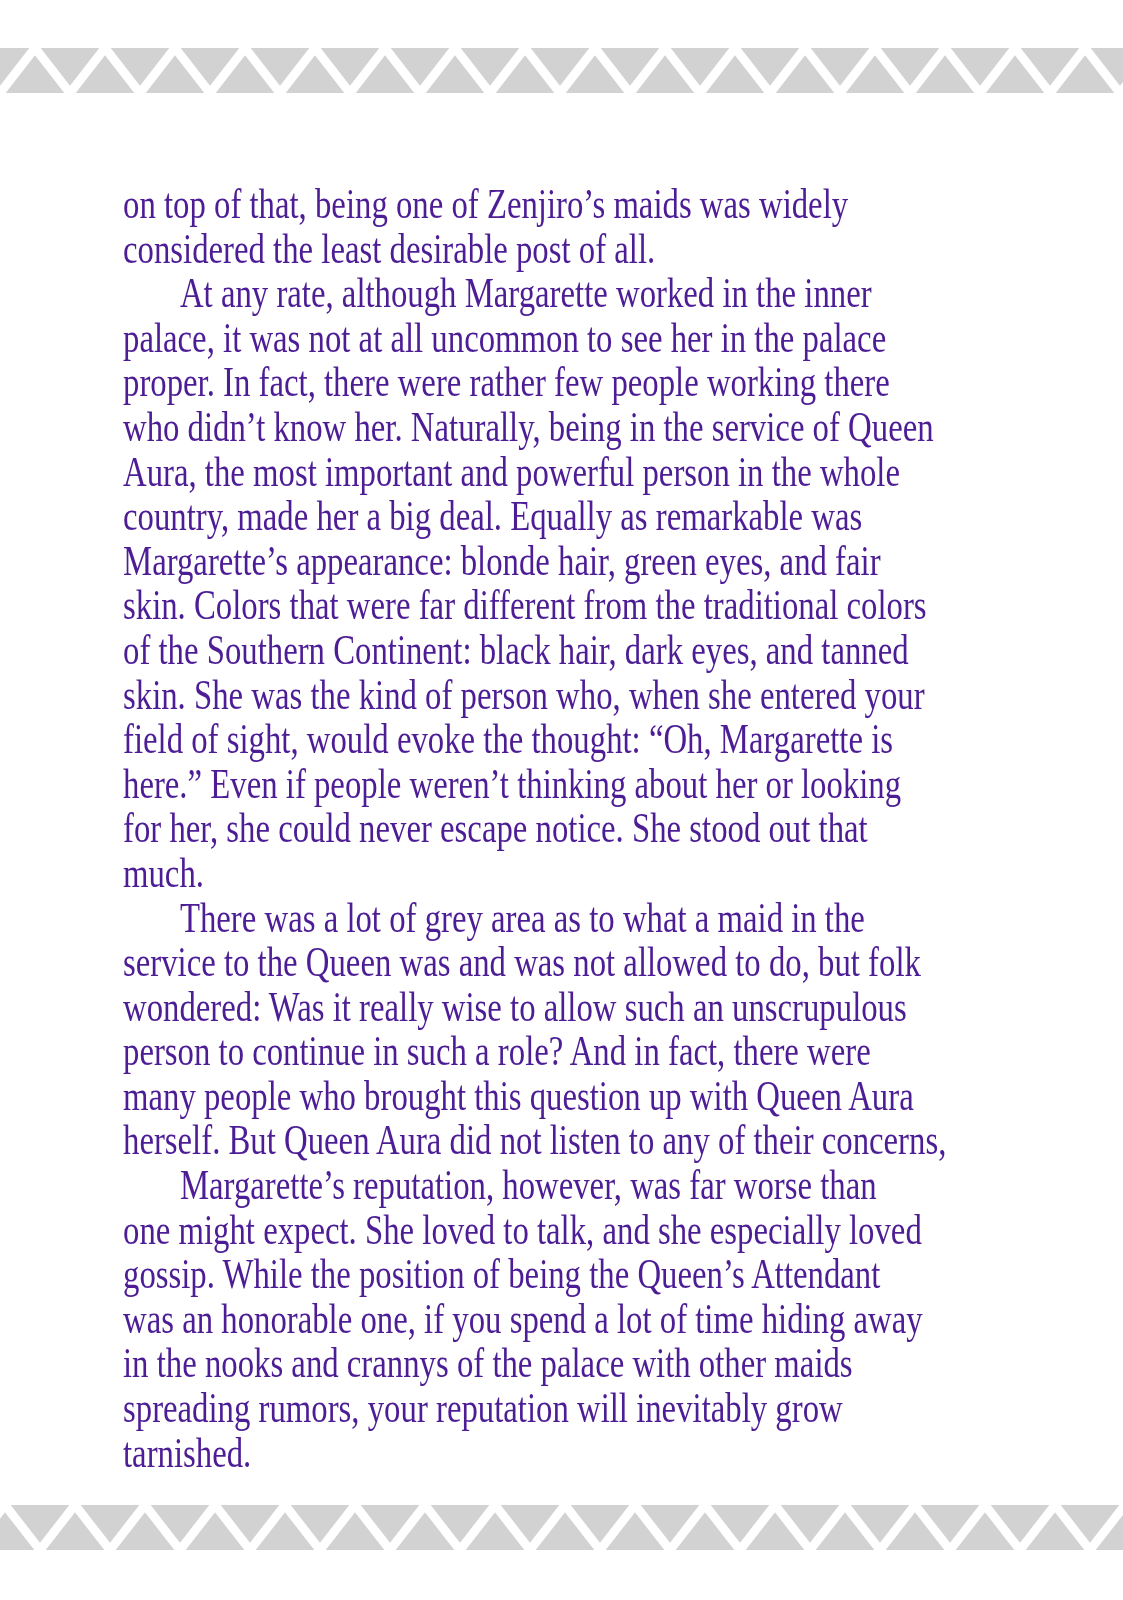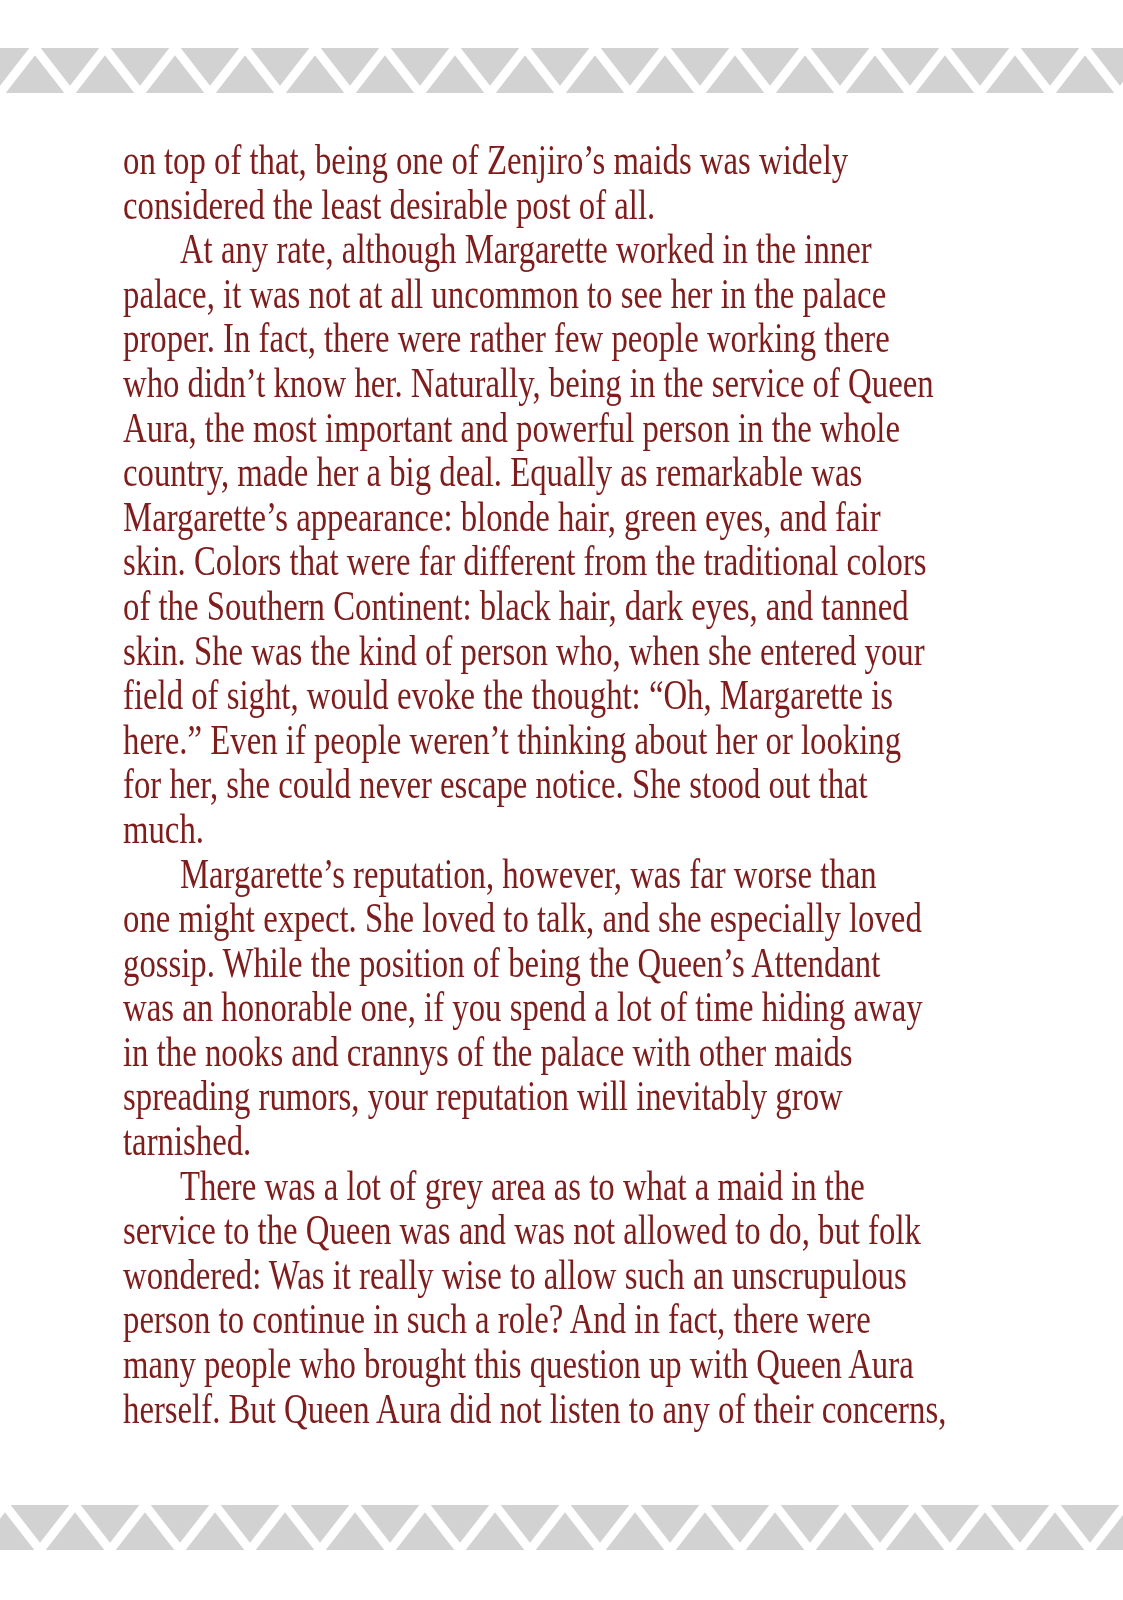--- a/index.html
+++ b/index.html
@@ -52,21 +52,21 @@
   <svg class="border-band border-top" xmlns="http://www.w3.org/2000/svg">
     <defs>
       <pattern id="tri-top" width="70" height="45" patternUnits="userSpaceOnUse">
         <rect width="70" height="45" fill="#d2d2d2"></rect>
         <path d="M0,45 L35,0 L70,45" fill="none" stroke-width="9" stroke="#ffffff"></path>
       </pattern>
     </defs>
     <rect width="1123" height="45" fill="url(#tri-top)"></rect>
   </svg>
 
-  <main class="text-block" style="color: #7f1d1d;">
+  <main class="text-block" style="color: #4c1d95; margin-top: 44px;">
 
     <p class="para">
       <span class="line">on top of that, being one of Zenjiro’s maids was widely</span>
       <span class="line">considered the least desirable post of all.</span>
     </p>
 
     <p class="para">
       <span class="line indent">At any rate, although Margarette worked in the inner</span>
       <span class="line">palace, it was not at all uncommon to see her in the palace</span>
       <span class="line">proper. In fact, there were rather few people working there</span>
@@ -77,36 +77,36 @@
       <span class="line">skin. Colors that were far different from the traditional colors</span>
       <span class="line">of the Southern Continent: black hair, dark eyes, and tanned</span>
       <span class="line">skin. She was the kind of person who, when she entered your</span>
       <span class="line">field of sight, would evoke the thought: “Oh, Margarette is</span>
       <span class="line">here.” Even if people weren’t thinking about her or looking</span>
       <span class="line">for her, she could never escape notice. She stood out that</span>
       <span class="line">much.</span>
     </p>
 
     <p class="para">
+      <span class="line indent">There was a lot of grey area as to what a maid in the</span>
+      <span class="line">service to the Queen was and was not allowed to do, but folk</span>
+      <span class="line">wondered: Was it really wise to allow such an unscrupulous</span>
+      <span class="line">person to continue in such a role? And in fact, there were</span>
+      <span class="line">many people who brought this question up with Queen Aura</span>
+      <span class="line">herself. But Queen Aura did not listen to any of their concerns,</span>
+    </p>
+
+    <p class="para">
       <span class="line indent">Margarette’s reputation, however, was far worse than</span>
       <span class="line">one might expect. She loved to talk, and she especially loved</span>
       <span class="line">gossip. While the position of being the Queen’s Attendant</span>
       <span class="line">was an honorable one, if you spend a lot of time hiding away</span>
       <span class="line">in the nooks and crannys of the palace with other maids</span>
       <span class="line">spreading rumors, your reputation will inevitably grow</span>
       <span class="line">tarnished.</span>
-    </p>
-
-    <p class="para">
-      <span class="line indent">There was a lot of grey area as to what a maid in the</span>
-      <span class="line">service to the Queen was and was not allowed to do, but folk</span>
-      <span class="line">wondered: Was it really wise to allow such an unscrupulous</span>
-      <span class="line">person to continue in such a role? And in fact, there were</span>
-      <span class="line">many people who brought this question up with Queen Aura</span>
-      <span class="line">herself. But Queen Aura did not listen to any of their concerns,</span>
     </p>
 
   </main>
 
   <svg class="border-band border-bottom" xmlns="http://www.w3.org/2000/svg">
     <defs>
       <pattern id="tri-bot" x="40" width="70" height="45" patternUnits="userSpaceOnUse">
         <rect width="70" height="45" fill="#d2d2d2"></rect>
         <path d="M0,45 L35,0 L70,45" fill="none" stroke-width="9" stroke="#ffffff"></path>
       </pattern>

